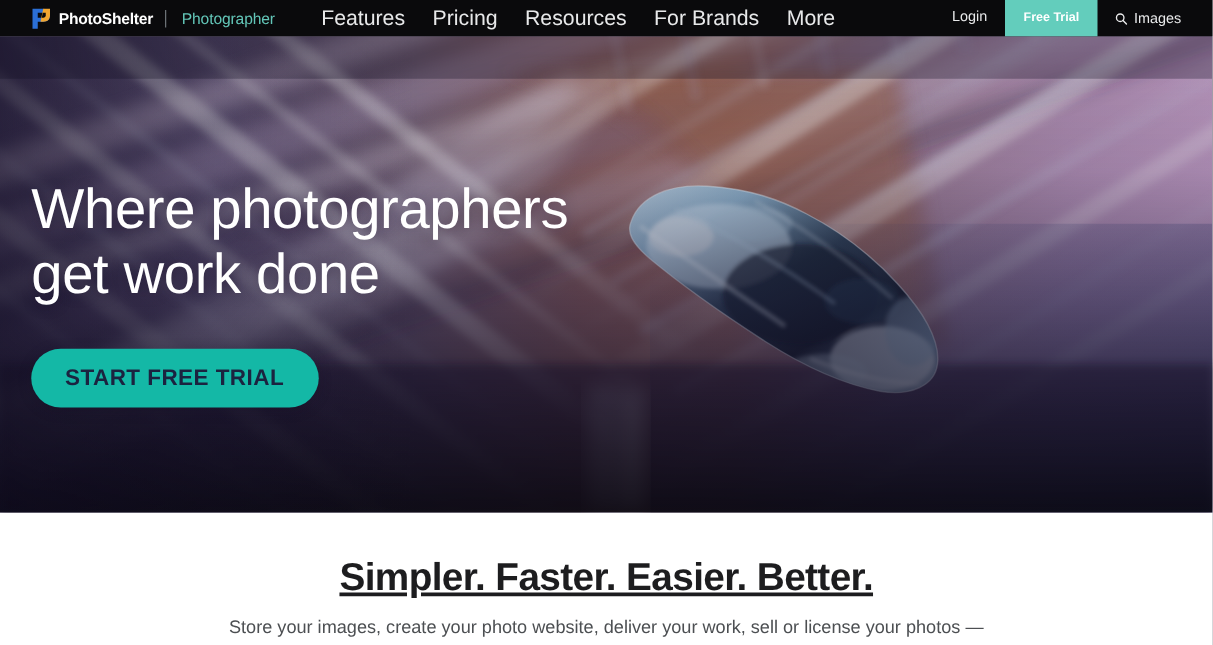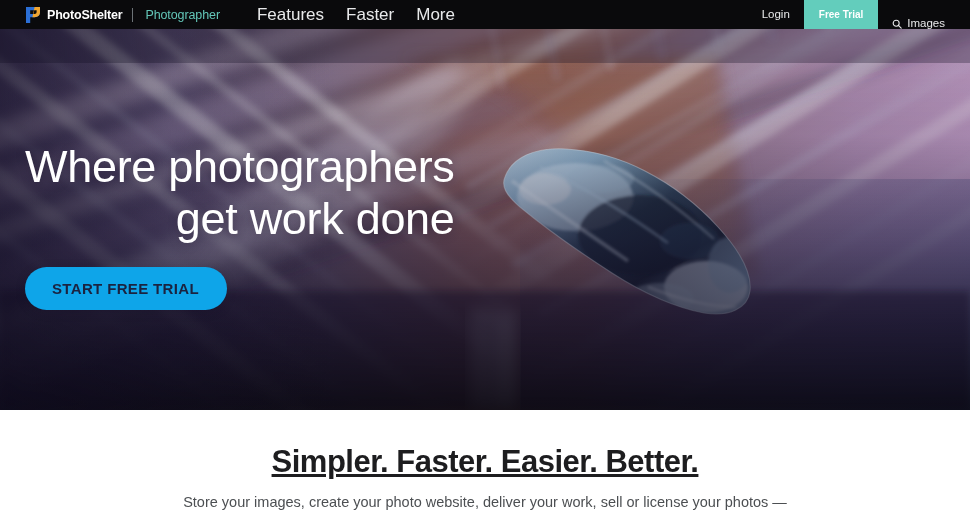--- a/index.html
+++ b/index.html
@@ -108,21 +108,21 @@
     line-height: 29px;
     padding: 0 15px;
     white-space: nowrap;
     cursor: pointer;
     display: flex;
     align-items: center;
   }
 
   .nav-images {
     display: flex;
-    align-items: flex-end;
+    align-items: center;
     gap: 5px;
     padding: 0 25px 0 14px;
     color: #e8e9ea;
     font-size: 11.5px;
     cursor: pointer;
     white-space: nowrap;
   }
 
   .search-icon { display: block; width: 10px; height: 10px; }
 
@@ -149,29 +149,28 @@
   }
 
   .hero-title {
     font-size: 45px;
     line-height: 52px;
     font-weight: 300;
     color: #ffffff;
     letter-spacing: -0.3px;
     text-shadow: 0 1px 10px rgba(20,12,35,0.35);
     white-space: pre-line;
-    text-align: right;
   }
 
   .hero-cta {
     display: inline-block;
-    margin-top: 22px;
-    background: #0ea5e9;
+    margin-top: 34px;
+    background: #14b8a6;
     color: #1b2340;
-    font-size: 15px;
+    font-size: 18px;
     font-weight: bold;
     letter-spacing: 0.35px;
     padding: 13px 28px 13px 27px;
     border: none;
     border-radius: 30px;
     cursor: pointer;
     font-family: inherit;
     box-shadow: 0 2px 10px rgba(20,10,35,0.25);
   }
 
@@ -217,21 +216,23 @@
             <path d="M9.2 4.2 L11.6 4.2 L11.6 6.1 C11.6 7.3 10.8 8.1 9.6 8.1 L8.4 8.1 Z" fill="#0a0a0c"></path>
           </svg>
         </span>
         <span class="logo-text">PhotoShelter</span>
         <span class="logo-divider"></span>
         <span class="logo-sub">Photographer</span>
       </a>
 
       <div class="nav-links">
         <a class="nav-link">Features</a>
-        <a class="nav-link">Faster</a>
+        <a class="nav-link">Pricing</a>
+        <a class="nav-link">Resources</a>
+        <a class="nav-link">For Brands</a>
         <a class="nav-link">More</a>
       </div>
     </div>
 
     <div class="nav-right">
       <a class="nav-login">Login</a>
       <a class="nav-trial">Free Trial</a>
       <a class="nav-images">
         <span class="search-icon">
           <svg viewBox="0 0 12 12" width="10" height="10" aria-hidden="true">

